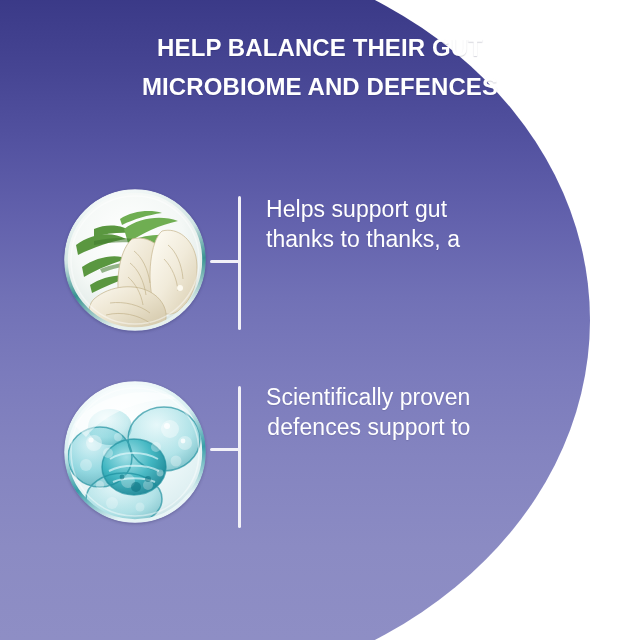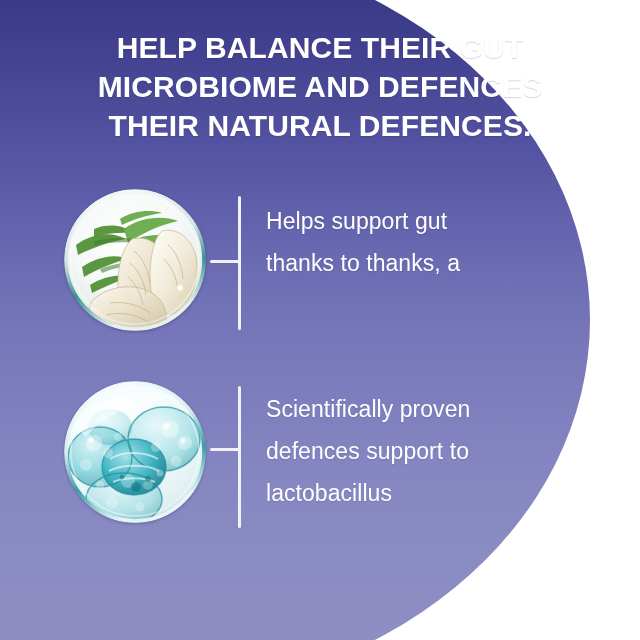--- a/index.html
+++ b/index.html
@@ -48,21 +48,21 @@
 
   
   .heading {
     position: absolute;
     left: 40px;
     top: 28px;
     width: 560px;
     text-align: center;
     color: #ffffff;
     font-weight: 700;
-    font-size: 30px;
+    font-size: 24px;
     line-height: 39px;
     letter-spacing: 0.1px;
     text-shadow: 0 1px 1px rgba(20,20,60,0.18);
   }
   .heading-line { display: block; white-space: nowrap; }
 
   
   .benefit {
     position: absolute;
     display: flex;
@@ -118,34 +118,33 @@
     color: #ffffff;
     font-size: 23px;
     line-height: 30px;
     font-weight: 400;
     padding-left: 26px;
     padding-top: 5px;
     max-width: 268px;
     letter-spacing: 0.05px;
     text-shadow: 0 1px 1px rgba(30,30,70,0.13);
   }
-  .benefit-2 .benefit-text { padding-top: 1px; }
-  .benefit-text span { display: block; white-space: nowrap; margin-top: 12px; }
+  .benefit-2 .benefit-text { padding-top: 1px; text-align: right; }
+  .benefit-text span { display: block; white-space: nowrap; }
 </style>
 </head>
 <body>
 
 <div class="stage">
 
   <div class="blob"></div>
 
   <div class="heading">
     <span class="heading-line">HELP BALANCE THEIR GUT</span>
     <span class="heading-line">MICROBIOME AND DEFENCES</span>
-    <span class="heading-line">THEIR NATURAL DEFENCES.</span>
   </div>
 
   <div class="benefit benefit-1">
 
     <div class="disc">
       <svg viewBox="0 0 142 142" xmlns="http://www.w3.org/2000/svg" aria-hidden="true">
         <defs>
           <radialGradient id="dishG1" cx="45%" cy="35%" r="72%">
             <stop offset="0%" stop-color="#ffffff"></stop>
             <stop offset="55%" stop-color="#f4f8f6"></stop>
@@ -319,17 +318,16 @@
     </div>
 
     <div class="divider">
       <div class="tick"></div>
       <div class="vrule"></div>
     </div>
 
     <div class="benefit-text">
       <span>Scientifically proven</span>
       <span>defences support to</span>
-      <span>lactobacillus</span>
     </div>
   </div>
 
 </div>
 
 </body></html>

